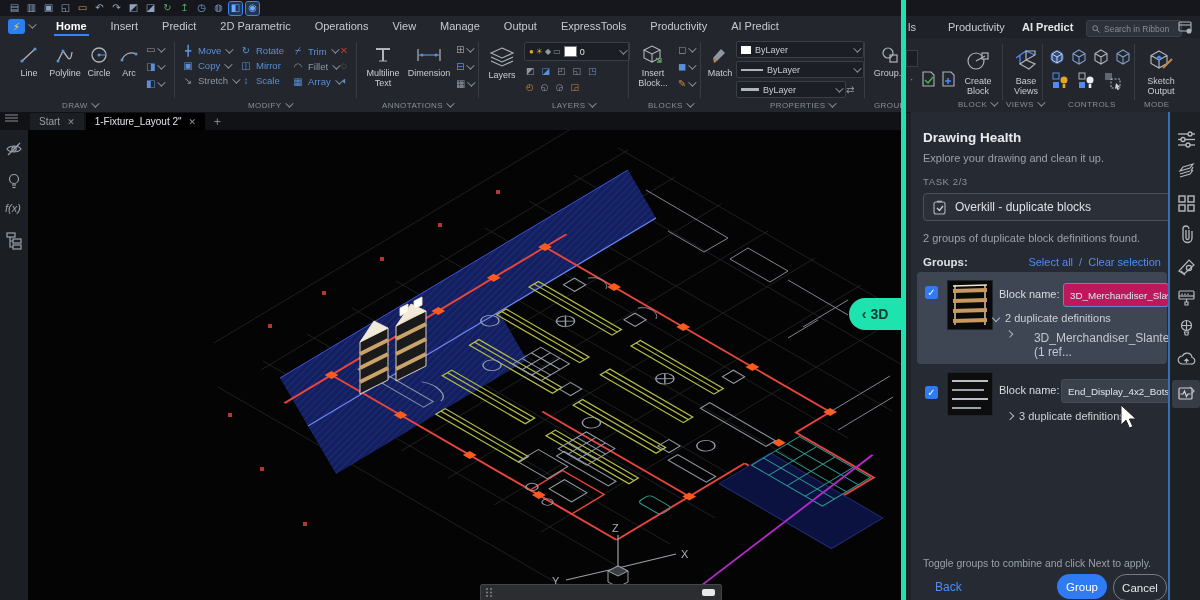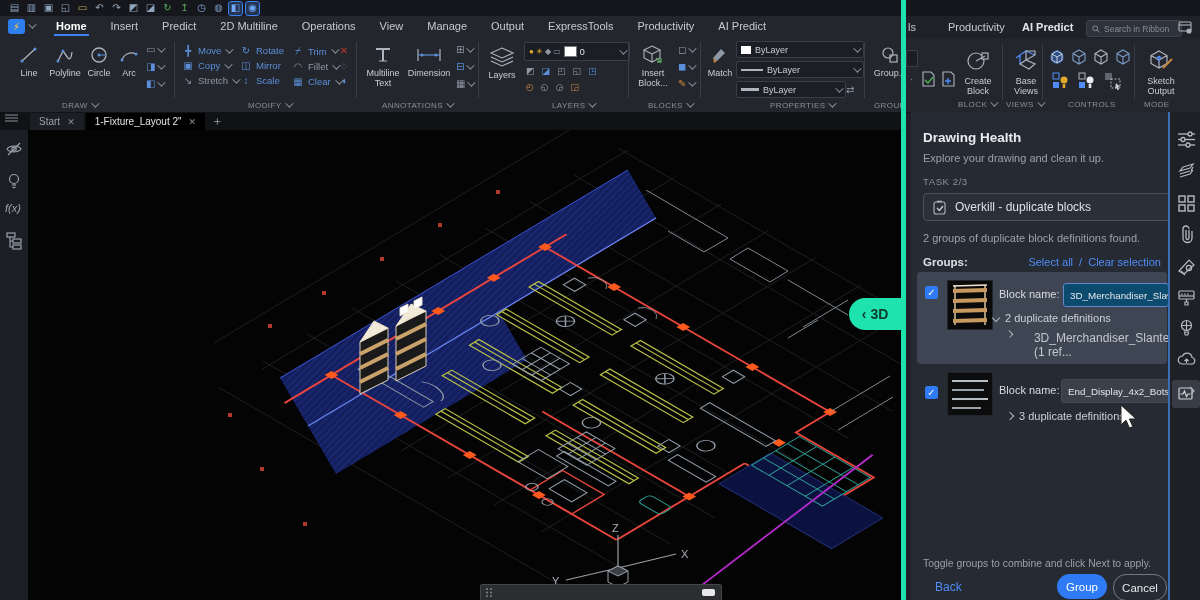--- a/index.html
+++ b/index.html
@@ -70,21 +70,21 @@
   .taskbox{position:absolute;left:12px;top:81px;width:238px;height:26px;border:1px solid #4a515c;border-radius:4px;
            display:flex;align-items:center;gap:9px;padding:0 9px;font-size:12px;color:#dde0e4;background:#2a2f38;}
   .link{color:#4f8cf7;font-size:11px;}
   .card{position:absolute;left:6px;width:250px;border-radius:4px;}
   .card.sel{background:#3e4553;}
   .cb{position:absolute;width:13px;height:13px;background:#2f7bf5;border-radius:2.5px;color:#fff;font-size:10px;line-height:13px;text-align:center;}
   .thumb{position:absolute;background:#0a0a0a;border:1px solid #20242b;}
   .bn{position:absolute;font-size:11px;color:#d9dce0;}
   .dd{position:absolute;height:22px;border-radius:3px;display:flex;align-items:center;justify-content:space-between;
       padding:0 6px;font-size:9.8px;color:#e3e6ea;}
-  .dd1{background:#0c4a6e;border:1px solid #5f86cf;}
+  .dd1{background:#be185d;border:1px solid #5f86cf;}
   .dd2{background:#3a414b;border:1px solid #444b56;}
   .chev{display:inline-block;width:5px;height:5px;border-right:1.3px solid #aeb4bc;border-bottom:1.3px solid #aeb4bc;}
   .chev.down{transform:rotate(45deg);}
   .chev.right{transform:rotate(-45deg);}
   .dup{position:absolute;font-size:11px;color:#ccd1d6;display:flex;align-items:center;gap:6px;}
   .dupitem{position:absolute;font-size:12px;color:#c3c8ce;display:flex;align-items:flex-start;gap:22px;}
   .hint{position:absolute;left:12px;font-size:10.4px;color:#99a0a9;white-space:nowrap;}
   .btn{position:absolute;height:25px;border-radius:13px;display:flex;align-items:center;justify-content:center;font-size:11.5px;}
   .btn.primary{background:#2f7bf5;color:#fff;}
   .btn.ghost{border:1px solid #747b85;color:#e4e7eb;}
@@ -156,21 +156,21 @@
     <span class="menu active">
           <i>Home</i>
         </span>
         <span class="menu">
           <i>Insert</i>
         </span>
         <span class="menu">
           <i>Predict</i>
         </span>
         <span class="menu">
-          <i>2D Multiline</i>
+          <i>2D Parametric</i>
         </span>
         <span class="menu">
           <i>Operations</i>
         </span>
         <span class="menu">
           <i>View</i>
         </span>
         <span class="menu">
           <i>Manage</i>
         </span>
@@ -288,21 +288,21 @@
           <i style="color: rgb(91, 143, 217);">Trim</i>
           <b class="car"></b>
         </div>
         <div class="mbtn">
           <span class="mi" style="color: rgb(142, 152, 164);">◠</span>
           <i style="color: rgb(142, 152, 164);">Fillet</i>
           <b class="car"></b>
         </div>
         <div class="mbtn">
           <span class="mi" style="color: rgb(91, 143, 217);">▦</span>
-          <i style="color: rgb(91, 143, 217);">Clear</i>
+          <i style="color: rgb(91, 143, 217);">Array</i>
           <b class="car"></b>
         </div>
       </div>
     <div class="mcol" style="left:338px">
 
     <div class="mbtn">
           <span class="mi" style="color: rgb(192, 57, 43);">✕</span>
         </div>
         <div class="mbtn">
           <span class="mi" style="color: rgb(142, 152, 164);">◌</span>

